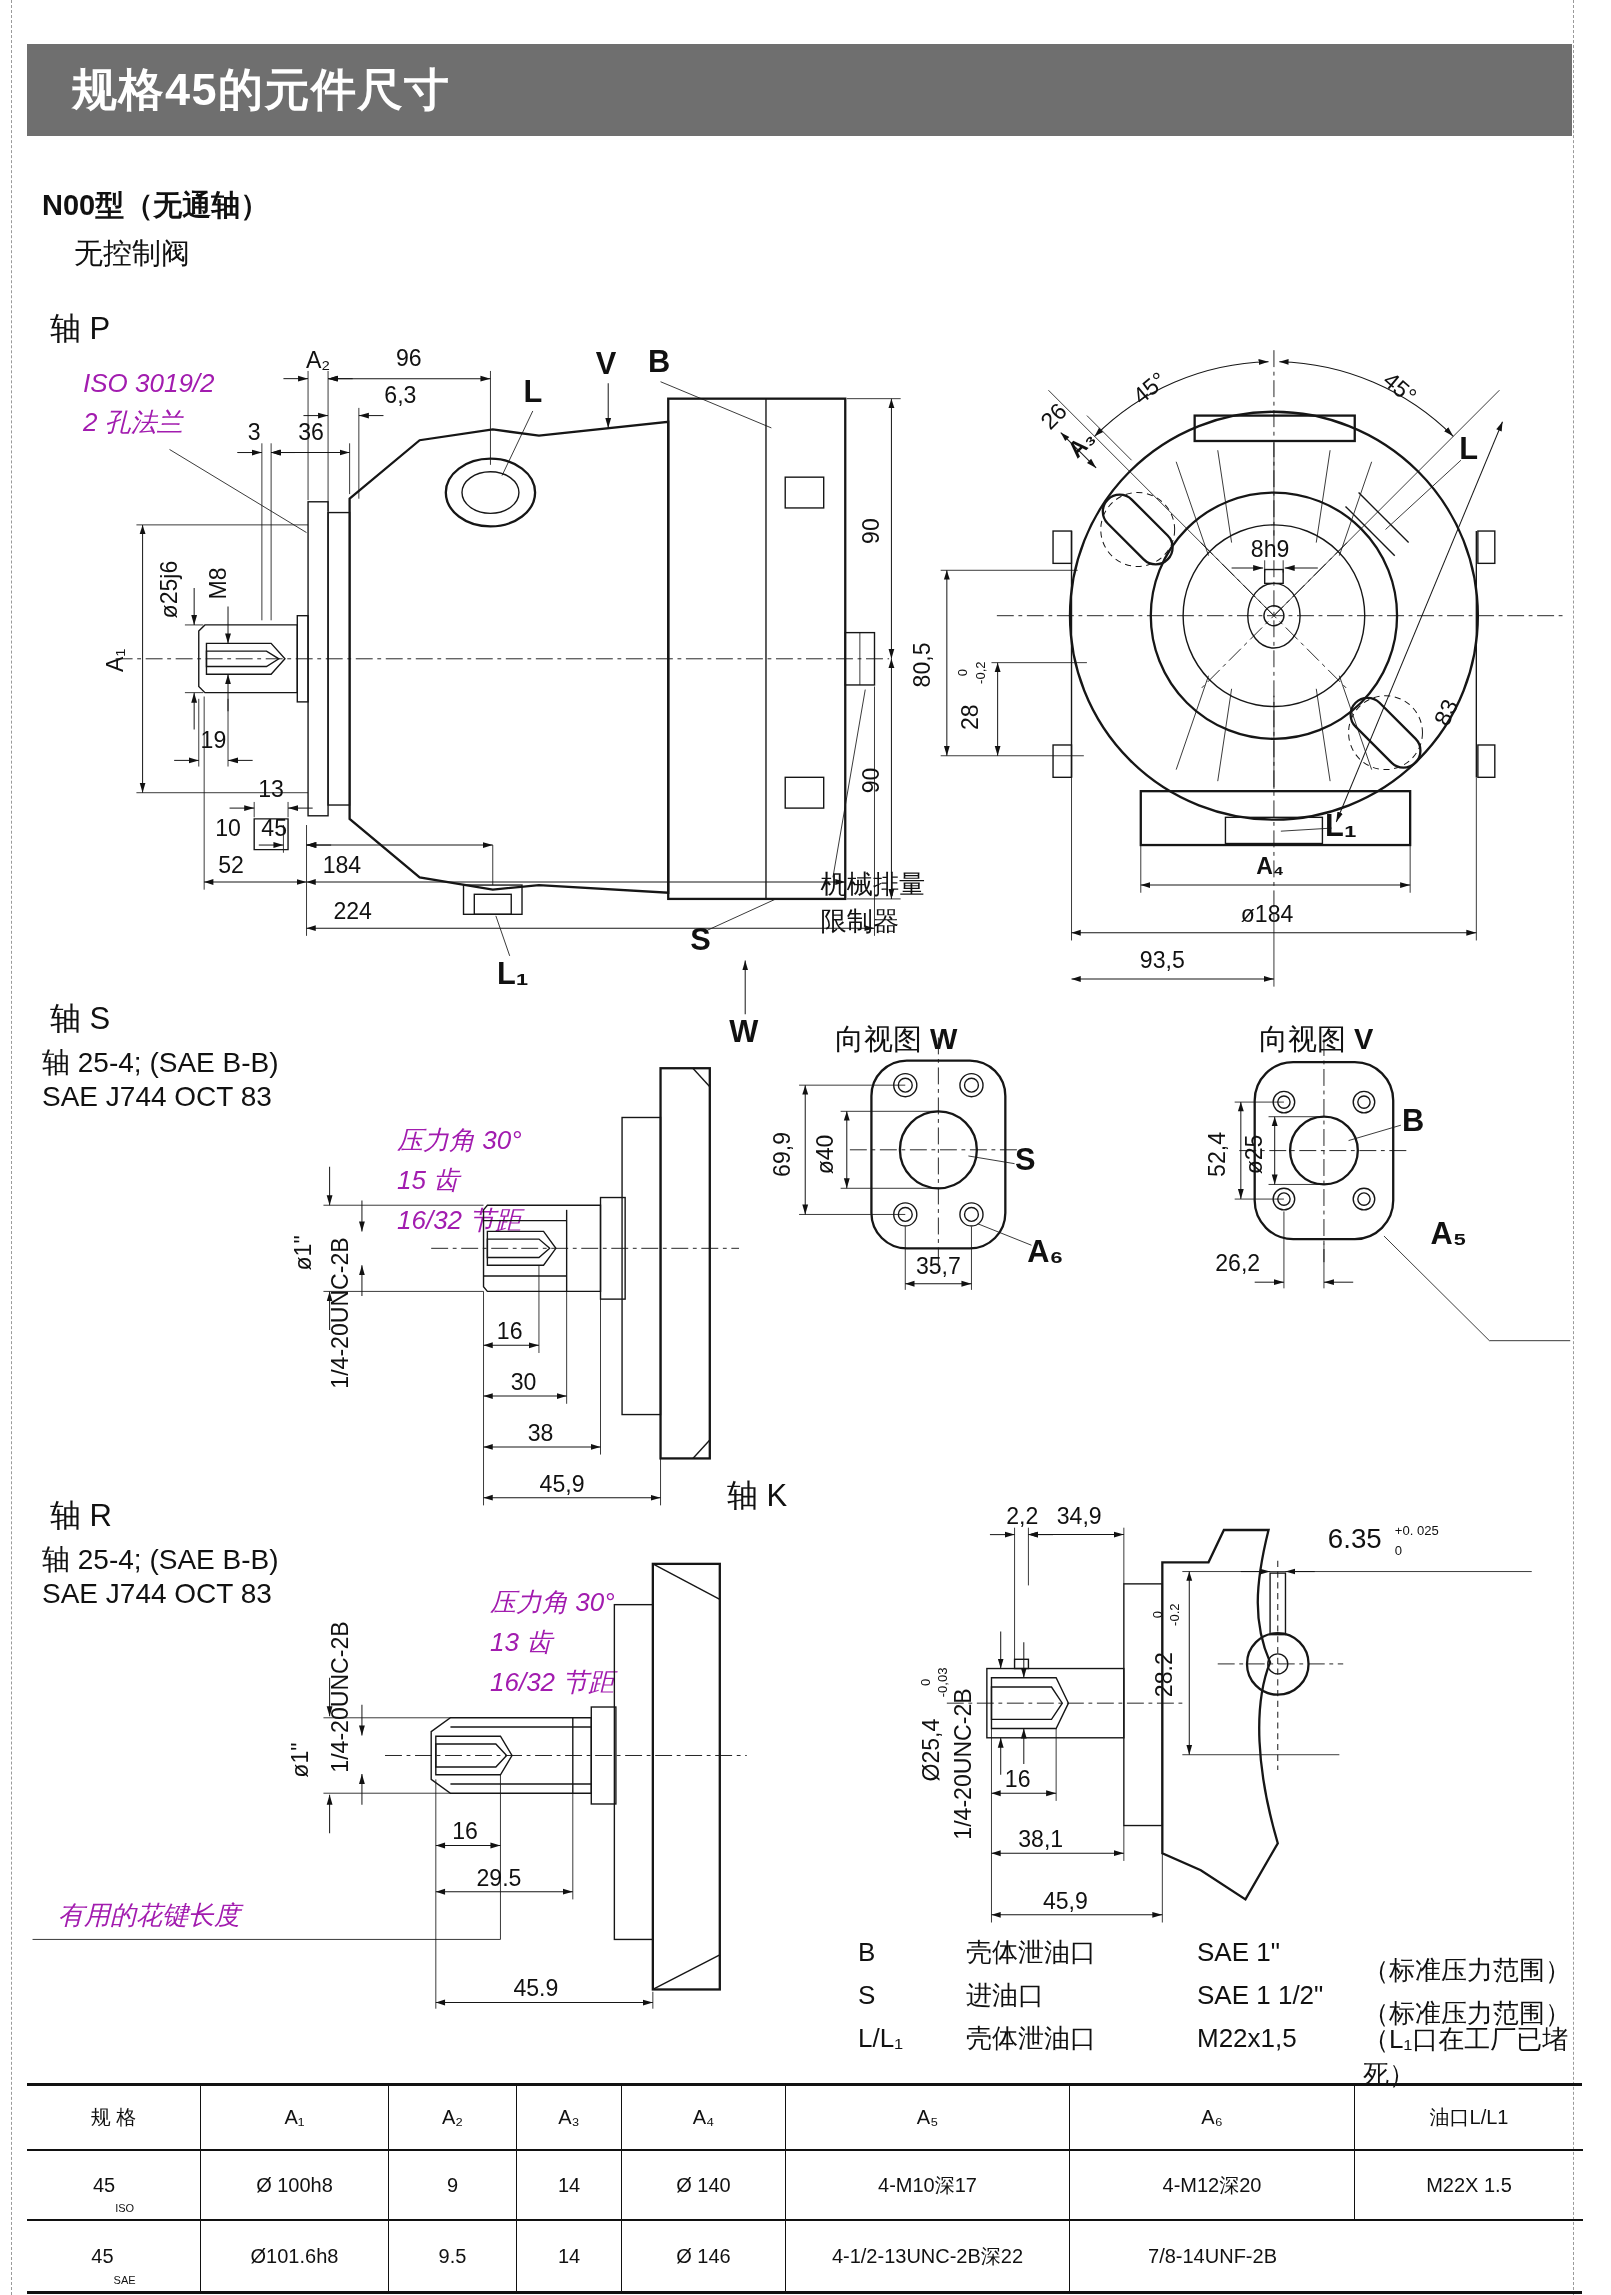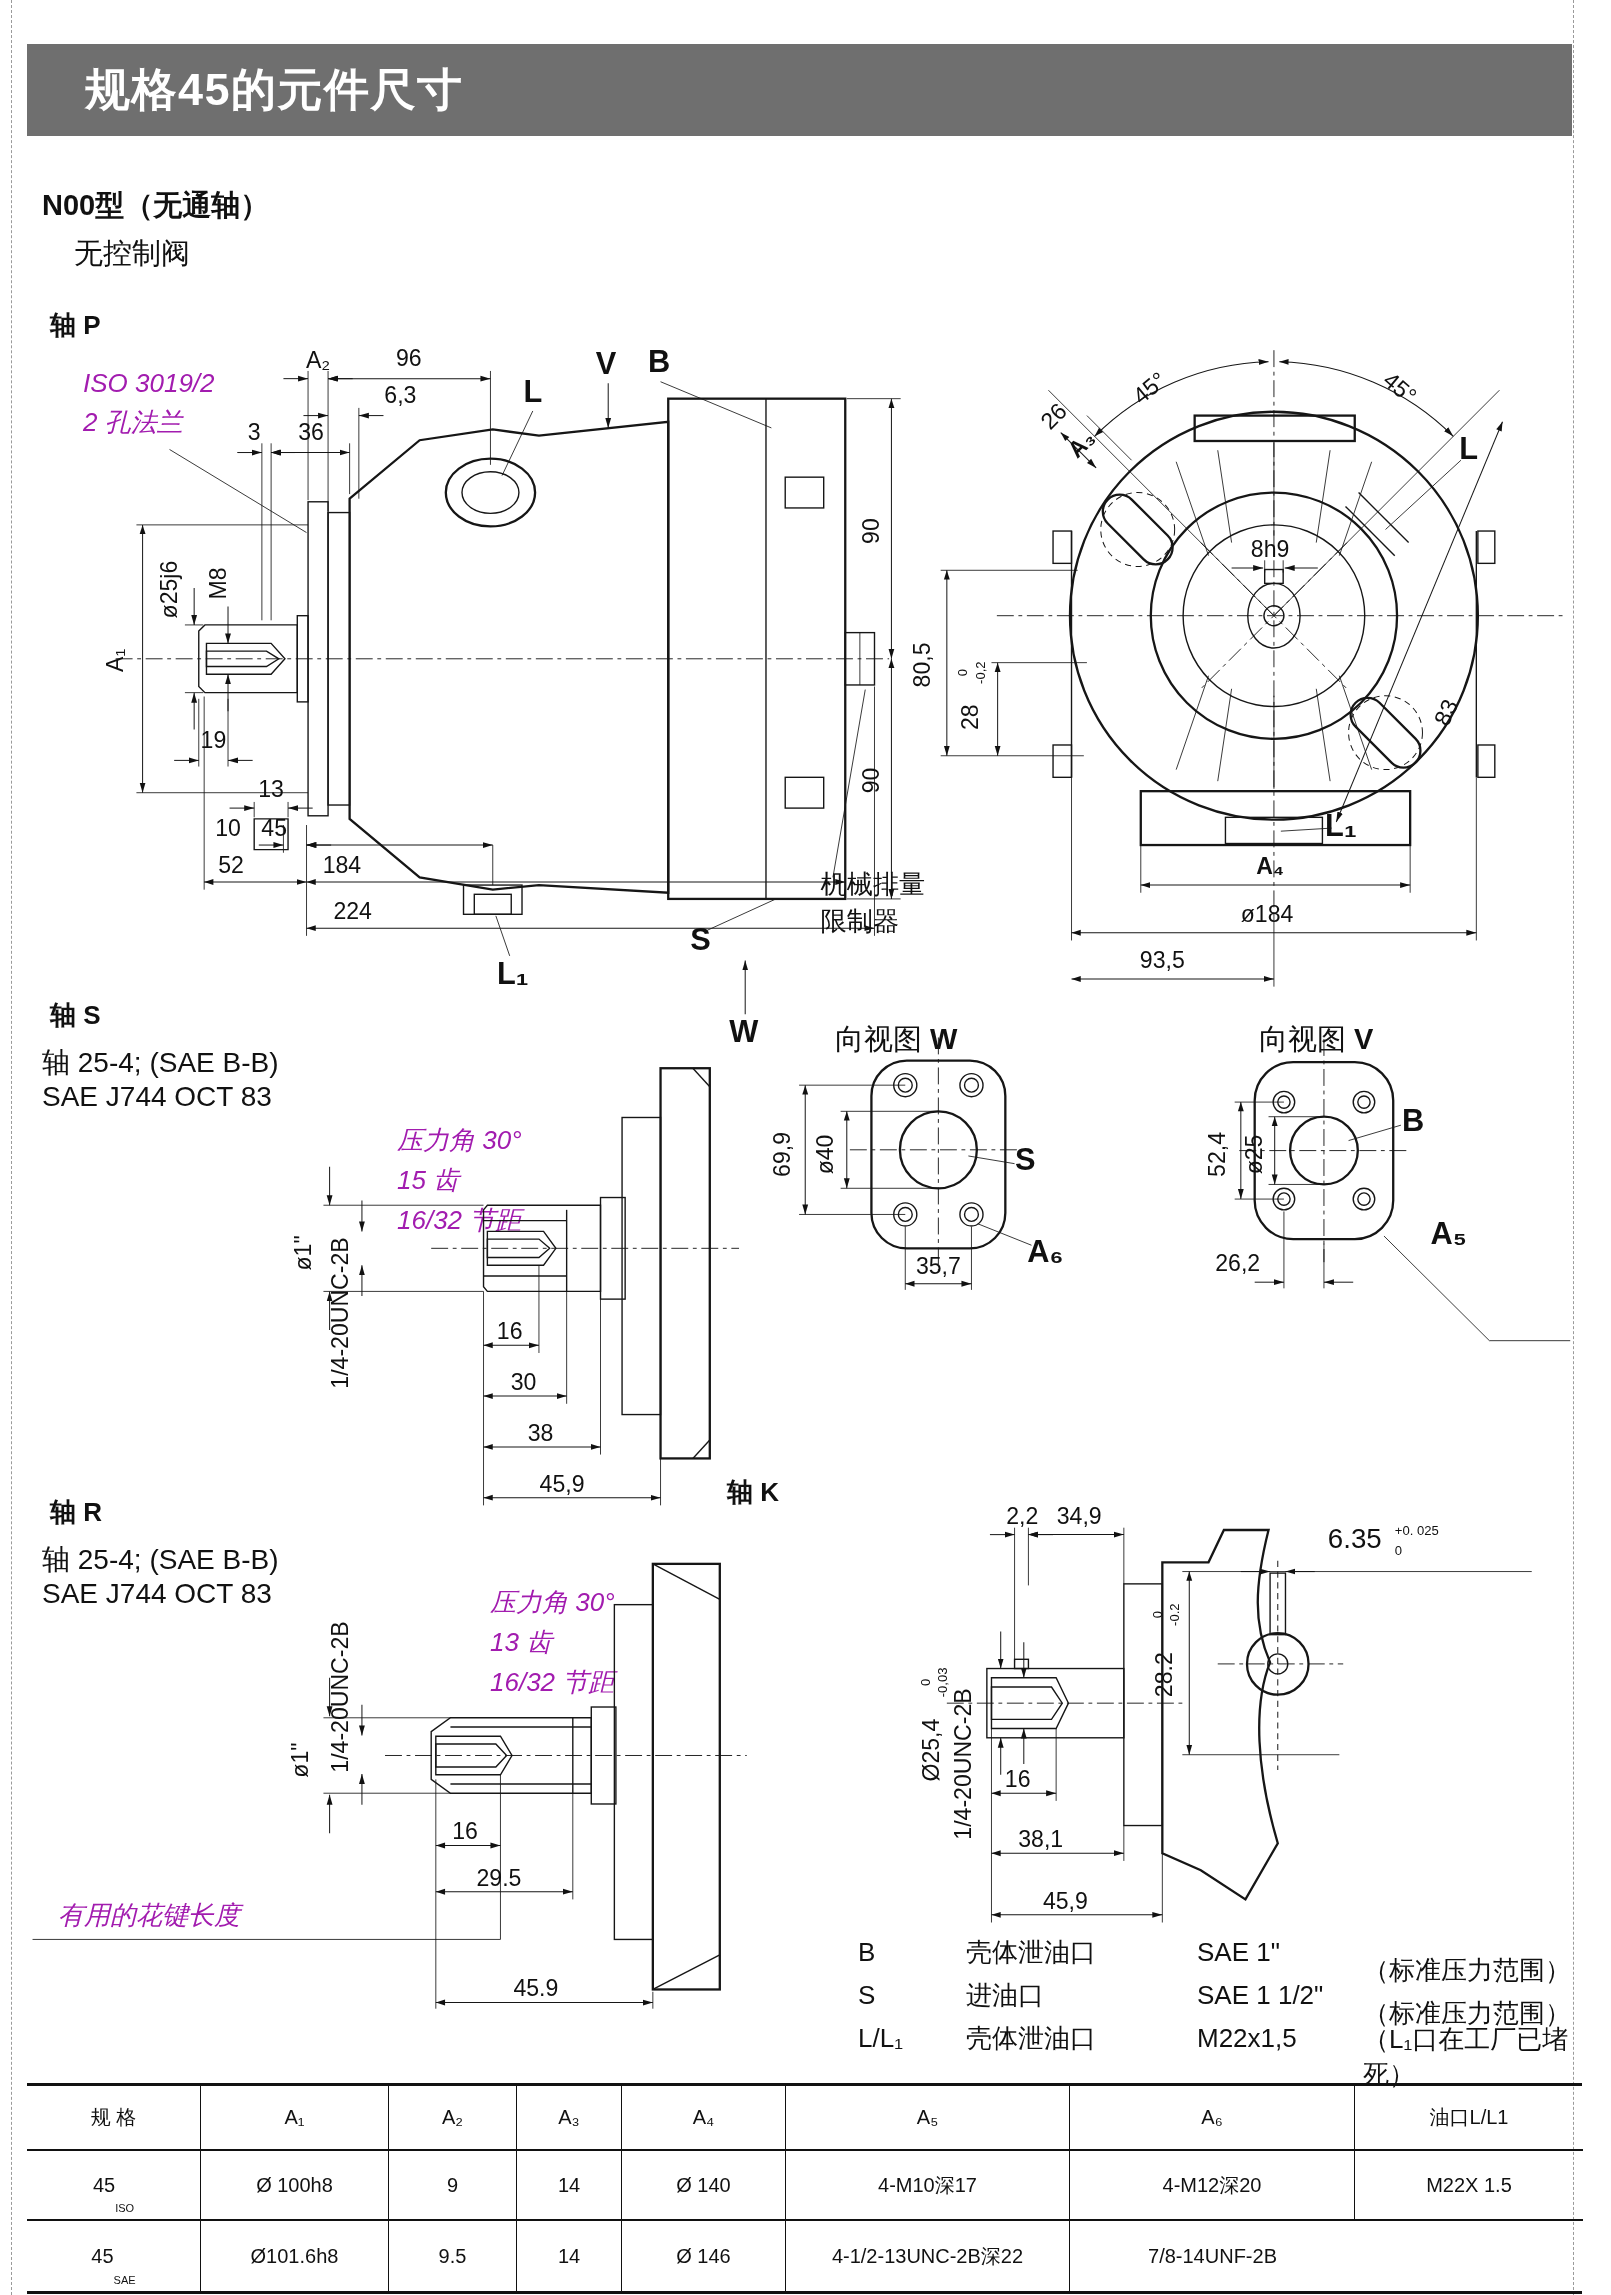--- a/index.html
+++ b/index.html
@@ -2,25 +2,25 @@
 <html style="font-size:12.3px"><head>
 <meta charset="utf-8">
 <style>
   html,body{margin:0;padding:0;background:#e8e8e8;}
   #page{position:relative;width:1612px;height:2295px;background:#ffffff;
         font-family:"Liberation Sans",sans-serif;color:#111;overflow:hidden;}
   .abs{position:absolute;}
   #crop-left{left:10.8px;top:0;width:0;height:2295px;border-left:1.5px dashed #9a9a9a;}
   #crop-right{left:1573px;top:0;width:0;height:2295px;border-left:1.5px dashed #9a9a9a;}
   #titleband{left:27px;top:44px;width:1545px;height:92px;background:#6f6f6f;display:flex;align-items:center;}
-  #titleband .t{color:#fff;font-size:45px;font-weight:bold;letter-spacing:1.5px;padding-left:58px;}
+  #titleband .t{color:#fff;font-size:45px;font-weight:bold;letter-spacing:1.5px;padding-left:45px;}
   .h1{font-size:29px;font-weight:bold;}
   .h2{font-size:28px;}
   .note{font-size:26px;line-height:40px;color:#a21caf;font-style:italic;}
-  .seclabel{font-size:26px;font-weight:bold;}
+  .seclabel{font-size:31px;font-weight:normal;}
   .viewtitle{font-size:29px;}
   .viewtitle b{font-weight:bold;}
   svg text{fill:#111;font-family:"Liberation Sans",sans-serif;}
   .ln{stroke:#161616;stroke-width:1.8;fill:none;}
   .ln2{stroke:#161616;stroke-width:3;fill:none;}
   .lt{stroke:#161616;stroke-width:1.1;fill:none;}
   .dim{stroke:#161616;stroke-width:1.3;fill:none;}
   .cl{stroke:#161616;stroke-width:1.2;fill:none;stroke-dasharray:22 6 5 6;}
   .dsh{stroke:#161616;stroke-width:1.3;fill:none;stroke-dasharray:8 6;}
   .t29{font-size:30px;}

